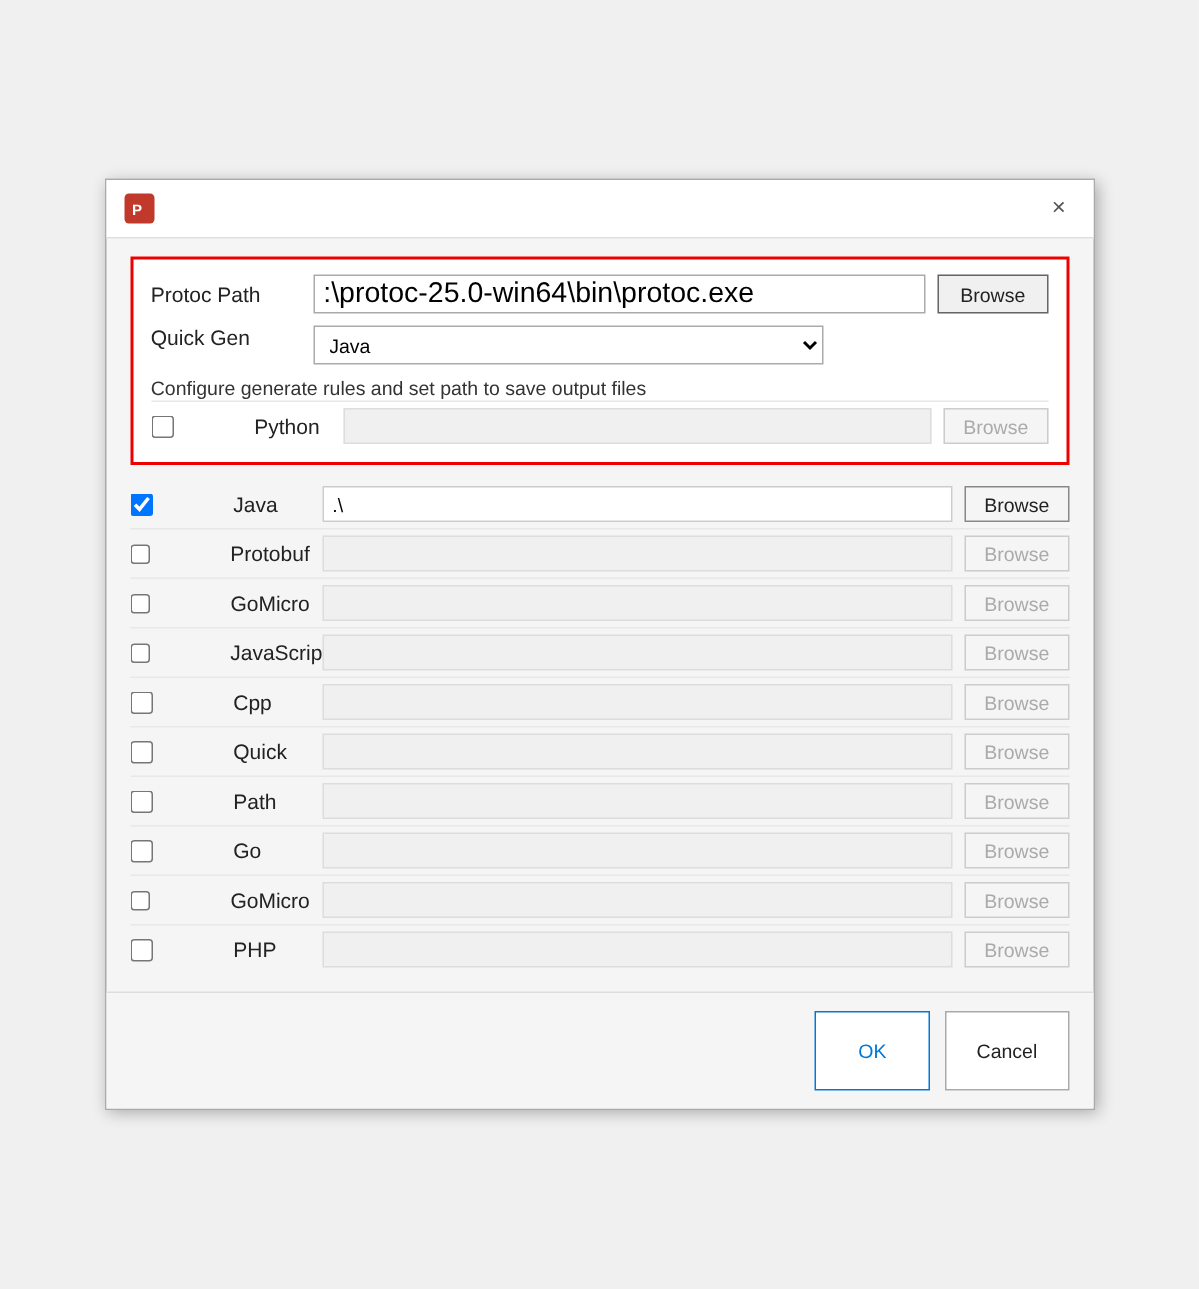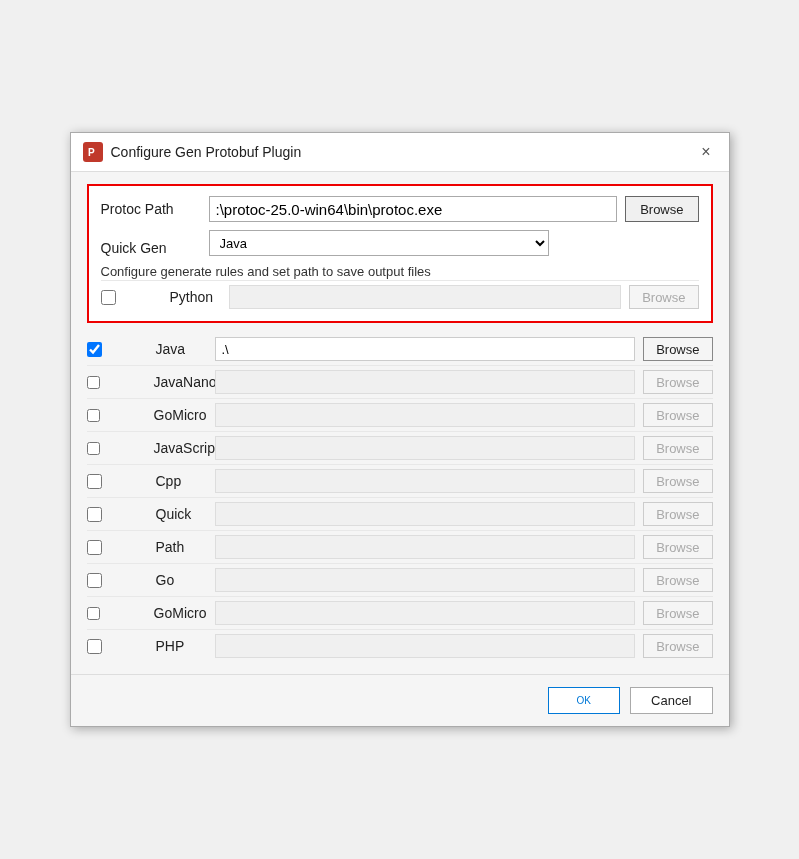--- a/index.html
+++ b/index.html
@@ -80,21 +80,21 @@
     }
     .field-label {
       width: 100px;
       color: #222;
       flex-shrink: 0;
     }
     .field-input {
       flex: 1;
       border: 1px solid #aaa;
       padding: 3px 6px;
-      font-size: 15px;
+      font-size: 19px;
       background: white;
       height: 26px;
     }
     .field-input:disabled {
       background: #f0f0f0;
       color: #888;
       border-color: #ccc;
     }
     .browse-btn {
       border: 1px solid #aaa;
@@ -112,21 +112,21 @@
       background: #f0f0f0;
       border-color: #ddd;
     }
     .browse-btn-active {
       border: 1px solid #666;
       background: #f0f0f0;
     }
 
     .dropdown-row {
       display: flex;
-      align-items: flex-end;
+      align-items: flex-start;
       margin-bottom: 8px;
       gap: 8px;
     }
     .dropdown-label {
       width: 100px;
       color: #222;
       flex-shrink: 0;
     }
     .dropdown-select {
       width: 340px;
@@ -202,47 +202,46 @@
       display: flex;
       justify-content: flex-end;
       gap: 10px;
       border-top: 1px solid #ddd;
       background: #f5f5f5;
     }
     .ok-btn {
       border: 1px solid #0078d7;
       background: white;
       padding: 5px 28px;
-      font-size: 10px;
+      font-size: 13px;
       cursor: pointer;
       color: #0078d7;
     }
     .cancel-btn {
       border: 1px solid #aaa;
       background: white;
-      padding: 5px 20px;
+      padding: 18px 20px;
       font-size: 13px;
       cursor: pointer;
       color: #222;
     }
   </style>
 </head>
 <body>
 
 <div class="dialog">
 
   <div class="title-bar">
     <div class="title-bar-left">
       <div class="title-icon">
         <svg width="16" height="16" viewBox="0 0 16 16">
           <rect width="16" height="16" rx="2" fill="#c0392b"></rect>
           <text x="3" y="12" font-size="10" fill="white" font-weight="bold">P</text>
         </svg>
       </div>
-      <span class="title-text">Configure Gen Protobuf Plugin</span>
     </div>
     <button class="close-btn">×</button>
   </div>
 
   <div class="dialog-body">
 
     <div class="highlighted-section">
 
       <div class="field-row">
         <span class="field-label">Protoc Path</span>
@@ -284,21 +283,21 @@
           <div class="checkbox-area">
             <input type="checkbox" class="lang-checkbox" checked="" style="">
             <span class="lang-name">Java</span>
           </div>
           <input type="text" class="lang-input" value=".\" style="">
           <button class="lang-browse active">Browse</button>
         </div>
         <div class="lang-row">
           <div class="checkbox-area">
             <input type="checkbox" class="lang-checkbox" style="">
-            <span class="lang-name">JavaNano</span>
+            <span class="lang-name">Protobuf</span>
           </div>
           <input type="text" class="lang-input" disabled="" style="">
           <button class="lang-browse" disabled="">Browse</button>
         </div>
         <div class="lang-row">
           <div class="checkbox-area">
             <input type="checkbox" class="lang-checkbox" style="">
             <span class="lang-name">GoMicro</span>
           </div>
           <input type="text" class="lang-input" disabled="" style="">

